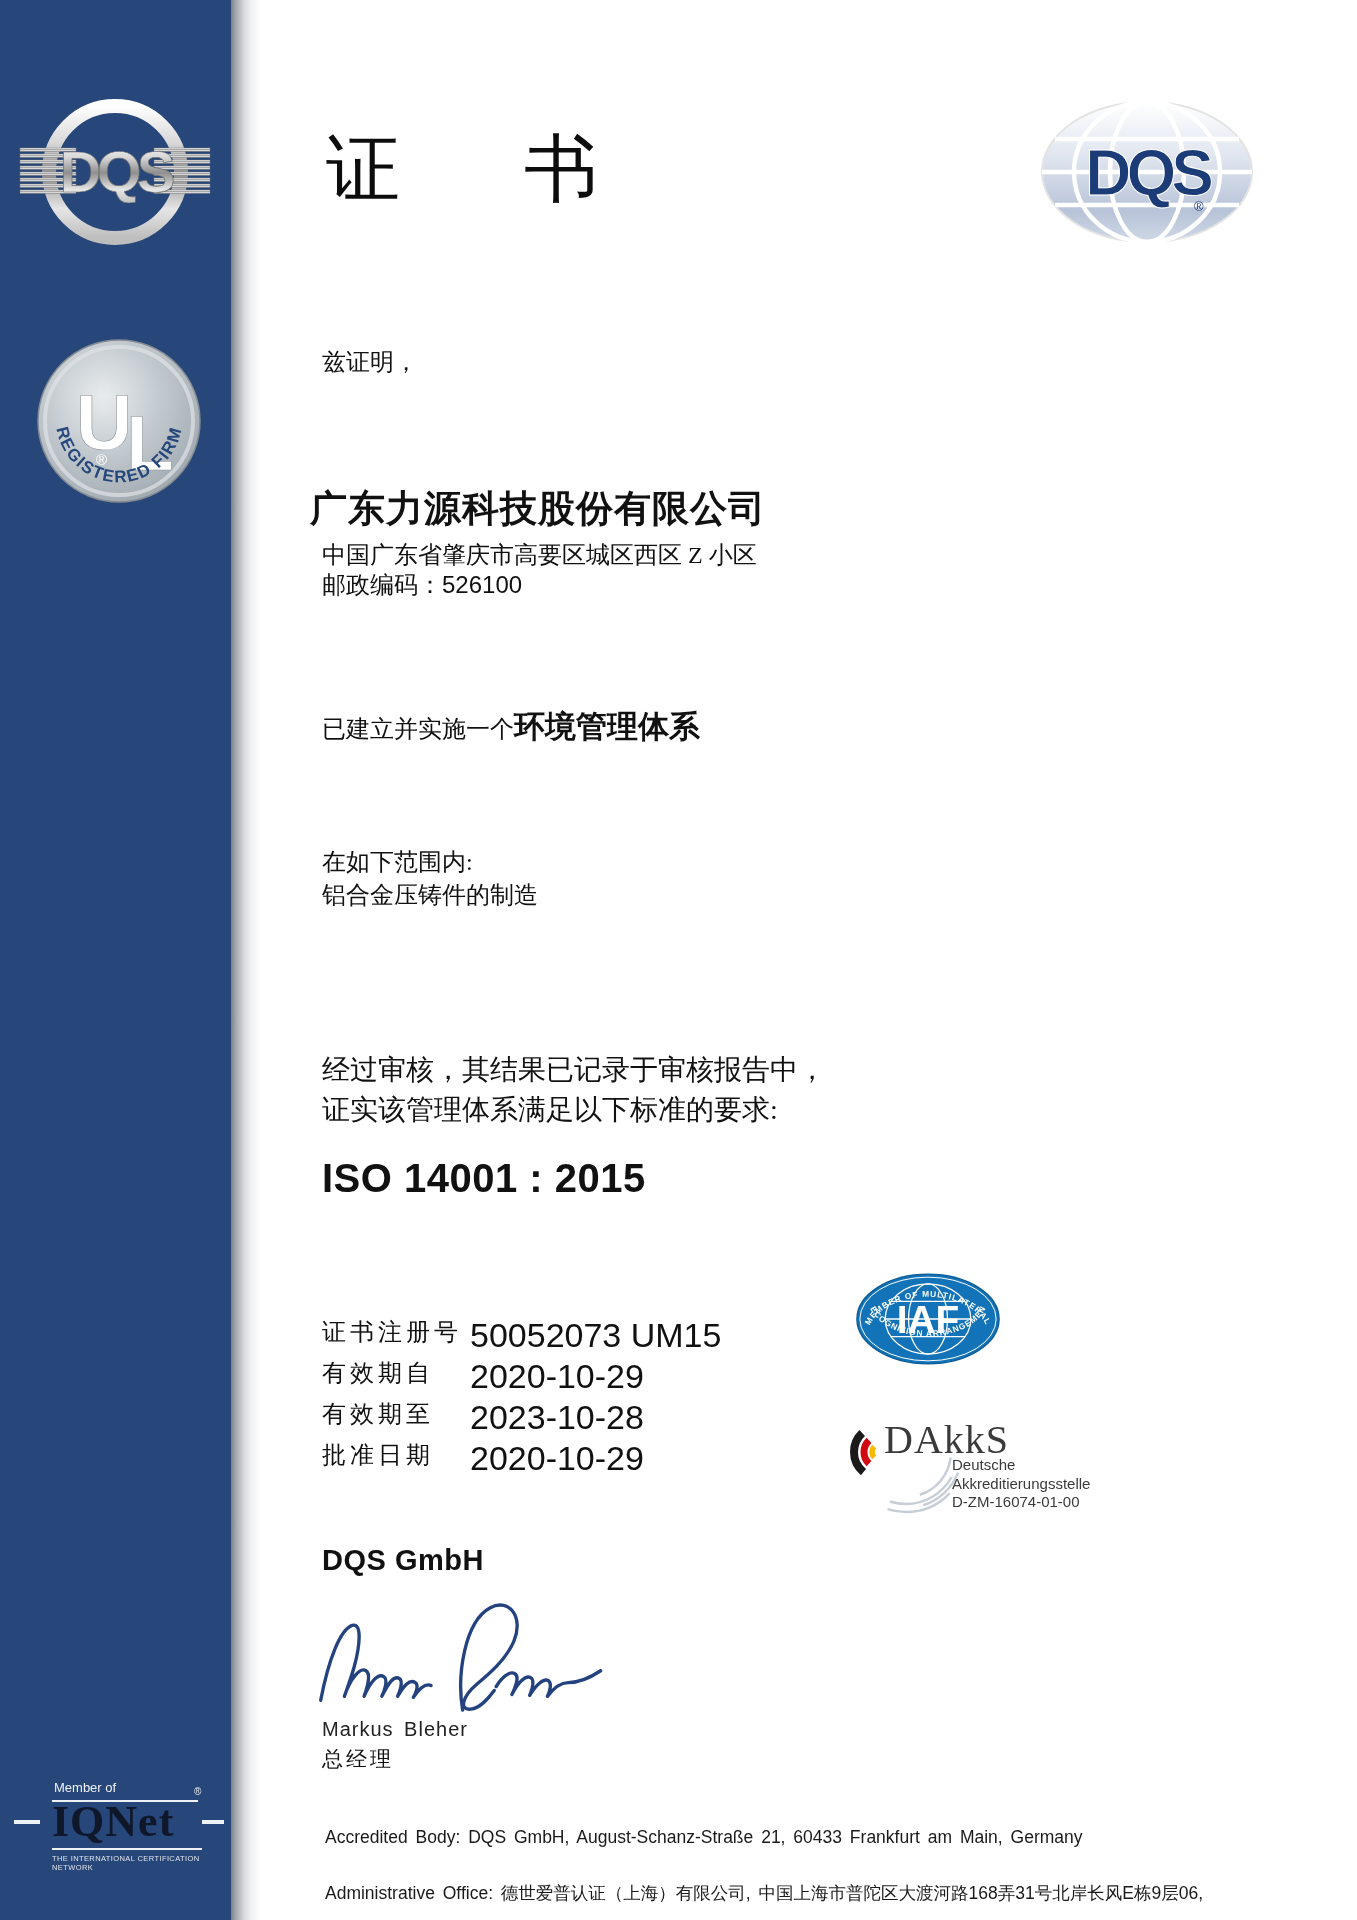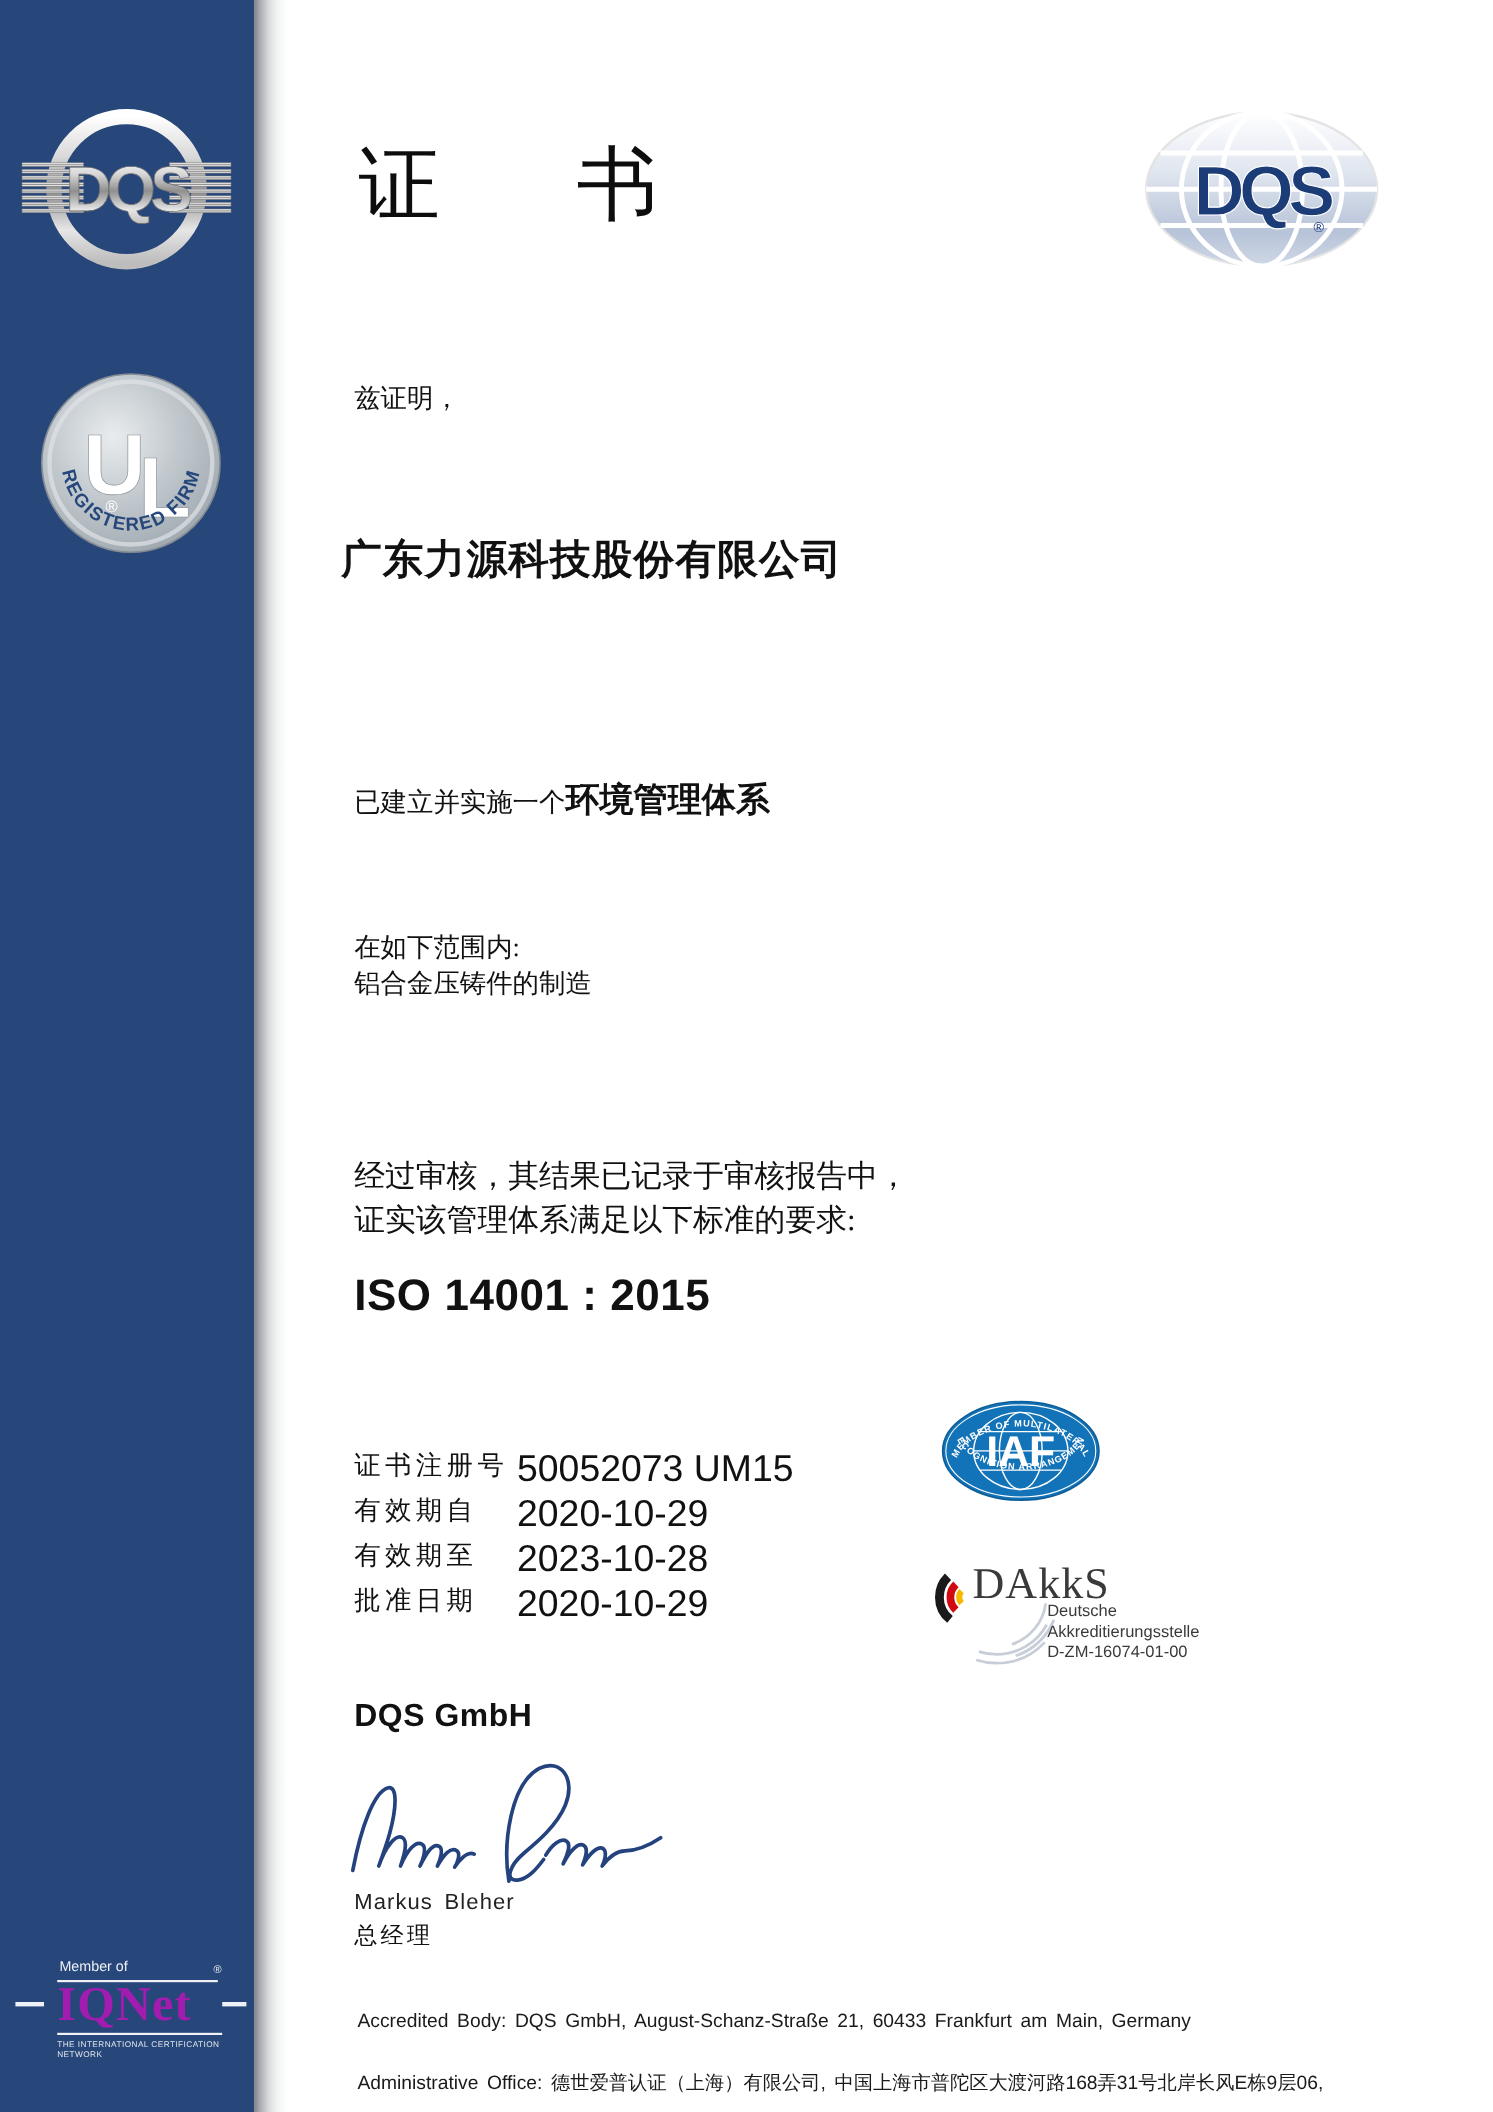--- a/index.html
+++ b/index.html
@@ -48,21 +48,21 @@
 
   
   .iqnet{left:6px;top:1768px;width:220px;height:130px;color:#eef1f5;}
   .iqnet .member{position:absolute;left:48px;top:12px;font-size:13px;}
   .iqnet .reg{position:absolute;left:188px;top:18px;font-size:10px;}
   .iqnet .rule-top{position:absolute;left:46px;top:32px;width:146px;height:2px;background:#eef1f5;}
   .iqnet .rule-bottom{position:absolute;left:46px;top:80px;width:150px;height:2px;background:#eef1f5;}
   .iqnet .dash-l{position:absolute;left:8px;top:52px;width:26px;height:4px;background:#eef1f5;}
   .iqnet .dash-r{position:absolute;left:196px;top:52px;width:22px;height:4px;background:#eef1f5;}
   .iqnet .word{position:absolute;left:46px;top:32px;font-size:44px;font-weight:bold;line-height:1;
-    font-family:"Liberation Serif","DejaVu Serif",serif;color:#a21caf;letter-spacing:1px;}
+    font-family:"Liberation Serif","DejaVu Serif",serif;color:#0f172a;letter-spacing:1px;}
   .iqnet .tagline{position:absolute;left:46px;top:86px;font-size:7.5px;letter-spacing:.4px;color:#dfe4ea;}
 </style>
 </head>
 <body>
 
 <div class="page">
 
   <div class="sidebar"></div>
   <div class="silver-strip"></div>
 
@@ -154,20 +154,24 @@
       <line x1="17" y1="107" x2="201" y2="107"></line>
     </g>
     <text x="109" y="97" text-anchor="middle" font-family="Liberation Sans, sans-serif" font-size="64" font-weight="bold" letter-spacing="-5" fill="#1c3c78" stroke="#ffffff" stroke-width="1">DQS</text>
     <text x="156" y="113" font-family="Liberation Sans, sans-serif" font-size="13" fill="#1c3c78">®</text>
   </svg>
 
   <div class="abs certify">兹证明，</div>
 
   <div class="abs company">广东力源科技股份有限公司</div>
 
+  <div class="abs addr">
+    <div>中国广东省肇庆市高要区城区西区 Z 小区</div>
+    <div><span>邮政编码：</span><span class="sans">526100</span></div>
+  </div>
 
   <div class="abs implemented"><span>已建立并实施一个</span><span class="system-name">环境管理体系</span></div>
 
   <div class="abs scope-block">
     <div>在如下范围内:</div>
     <div>铝合金压铸件的制造</div>
   </div>
 
   <div class="abs audit-block">
     <div>经过审核，其结果已记录于审核报告中，</div>

